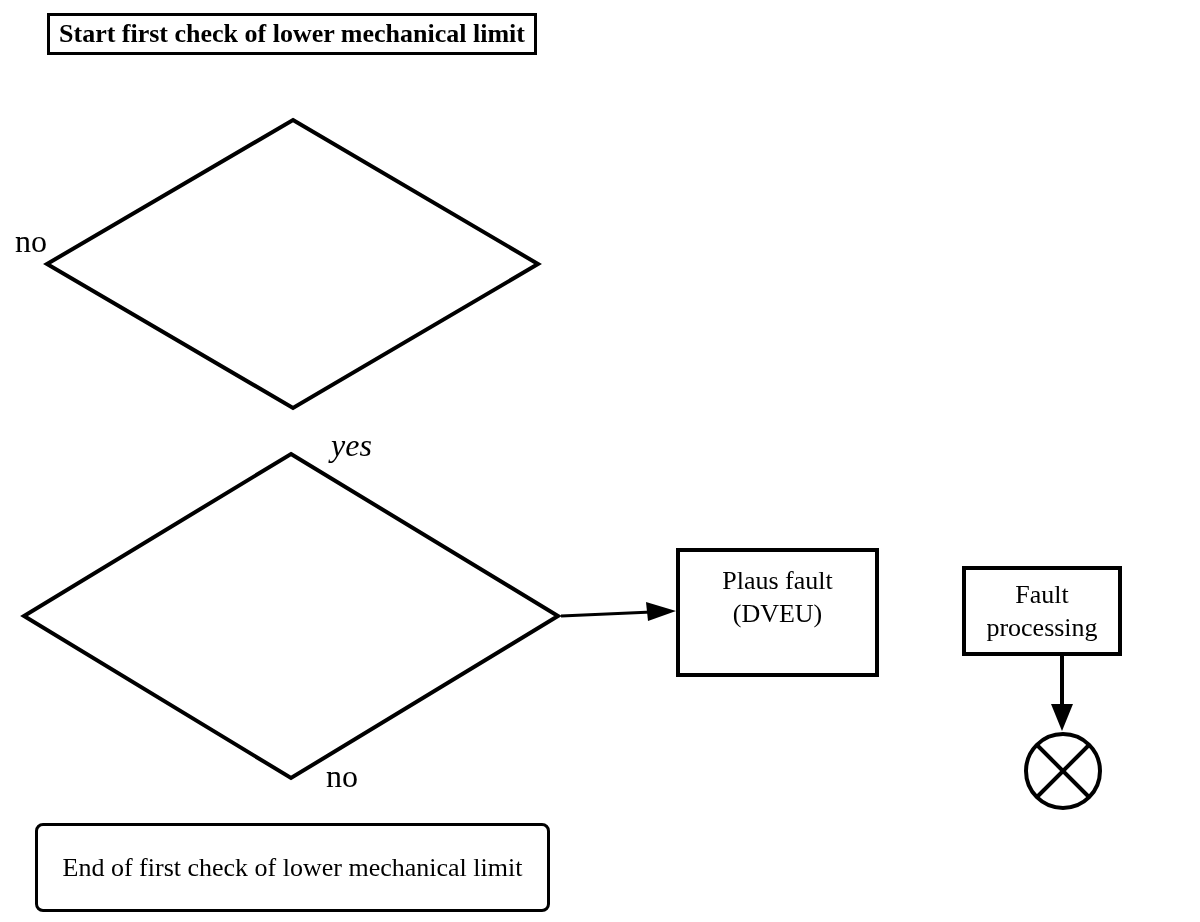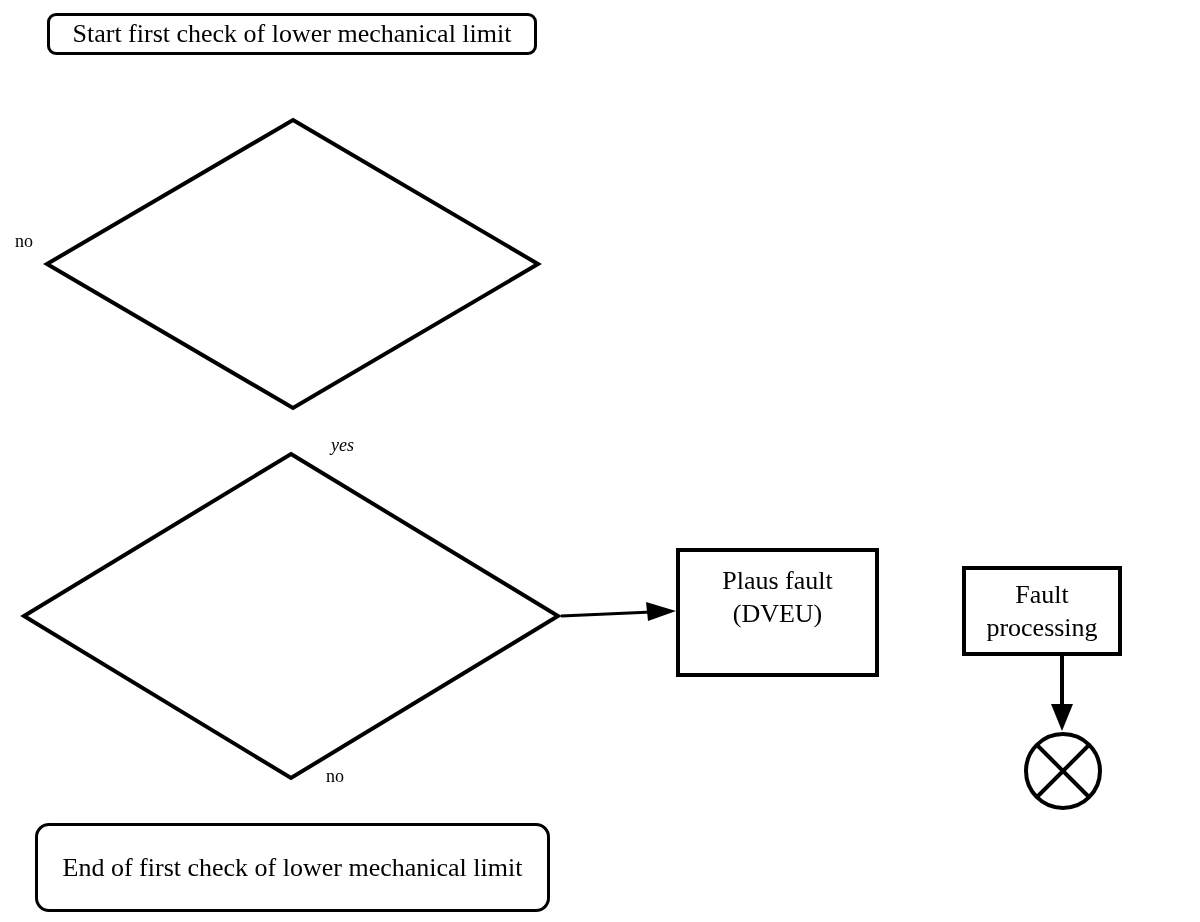--- a/index.html
+++ b/index.html
@@ -24,41 +24,41 @@
     align-items: center;
     justify-content: center;
     text-align: center;
     background: #ffffff;
   }
   .terminator {
     border: 3px solid var(--ink, #000000);
     font-size: 26px;
     line-height: 30px;
   }
-  .terminator.start { border-radius: 9px; }
-  .terminator.end   { border-radius: 14px; }
+  .terminator.start { border-radius: 0; font-weight: bold; }
+  .terminator.end   { border-radius: 8px; }
   .process {
     border: 4px solid var(--ink, #000000);
     font-size: 26px;
     line-height: 33px;
     white-space: pre-line;
   }
   .process.top-aligned { align-items: flex-start; padding-top: 12px; }
   .diamond-text {
     position: absolute;
     transform: translate(-50%, -50%);
     text-align: center;
     font-size: 24px;
     line-height: 32px;
     white-space: pre-line;
     pointer-events: none;
   }
   .edge-label {
     position: absolute;
-    font-size: 18px;
+    font-size: 32px;
     line-height: 28px;
   }
 </style>
 </head>
 <body>
 
 <div class="canvas">
 
   <svg class="layer" width="1200" height="922" viewBox="0 0 1200 922">
 

